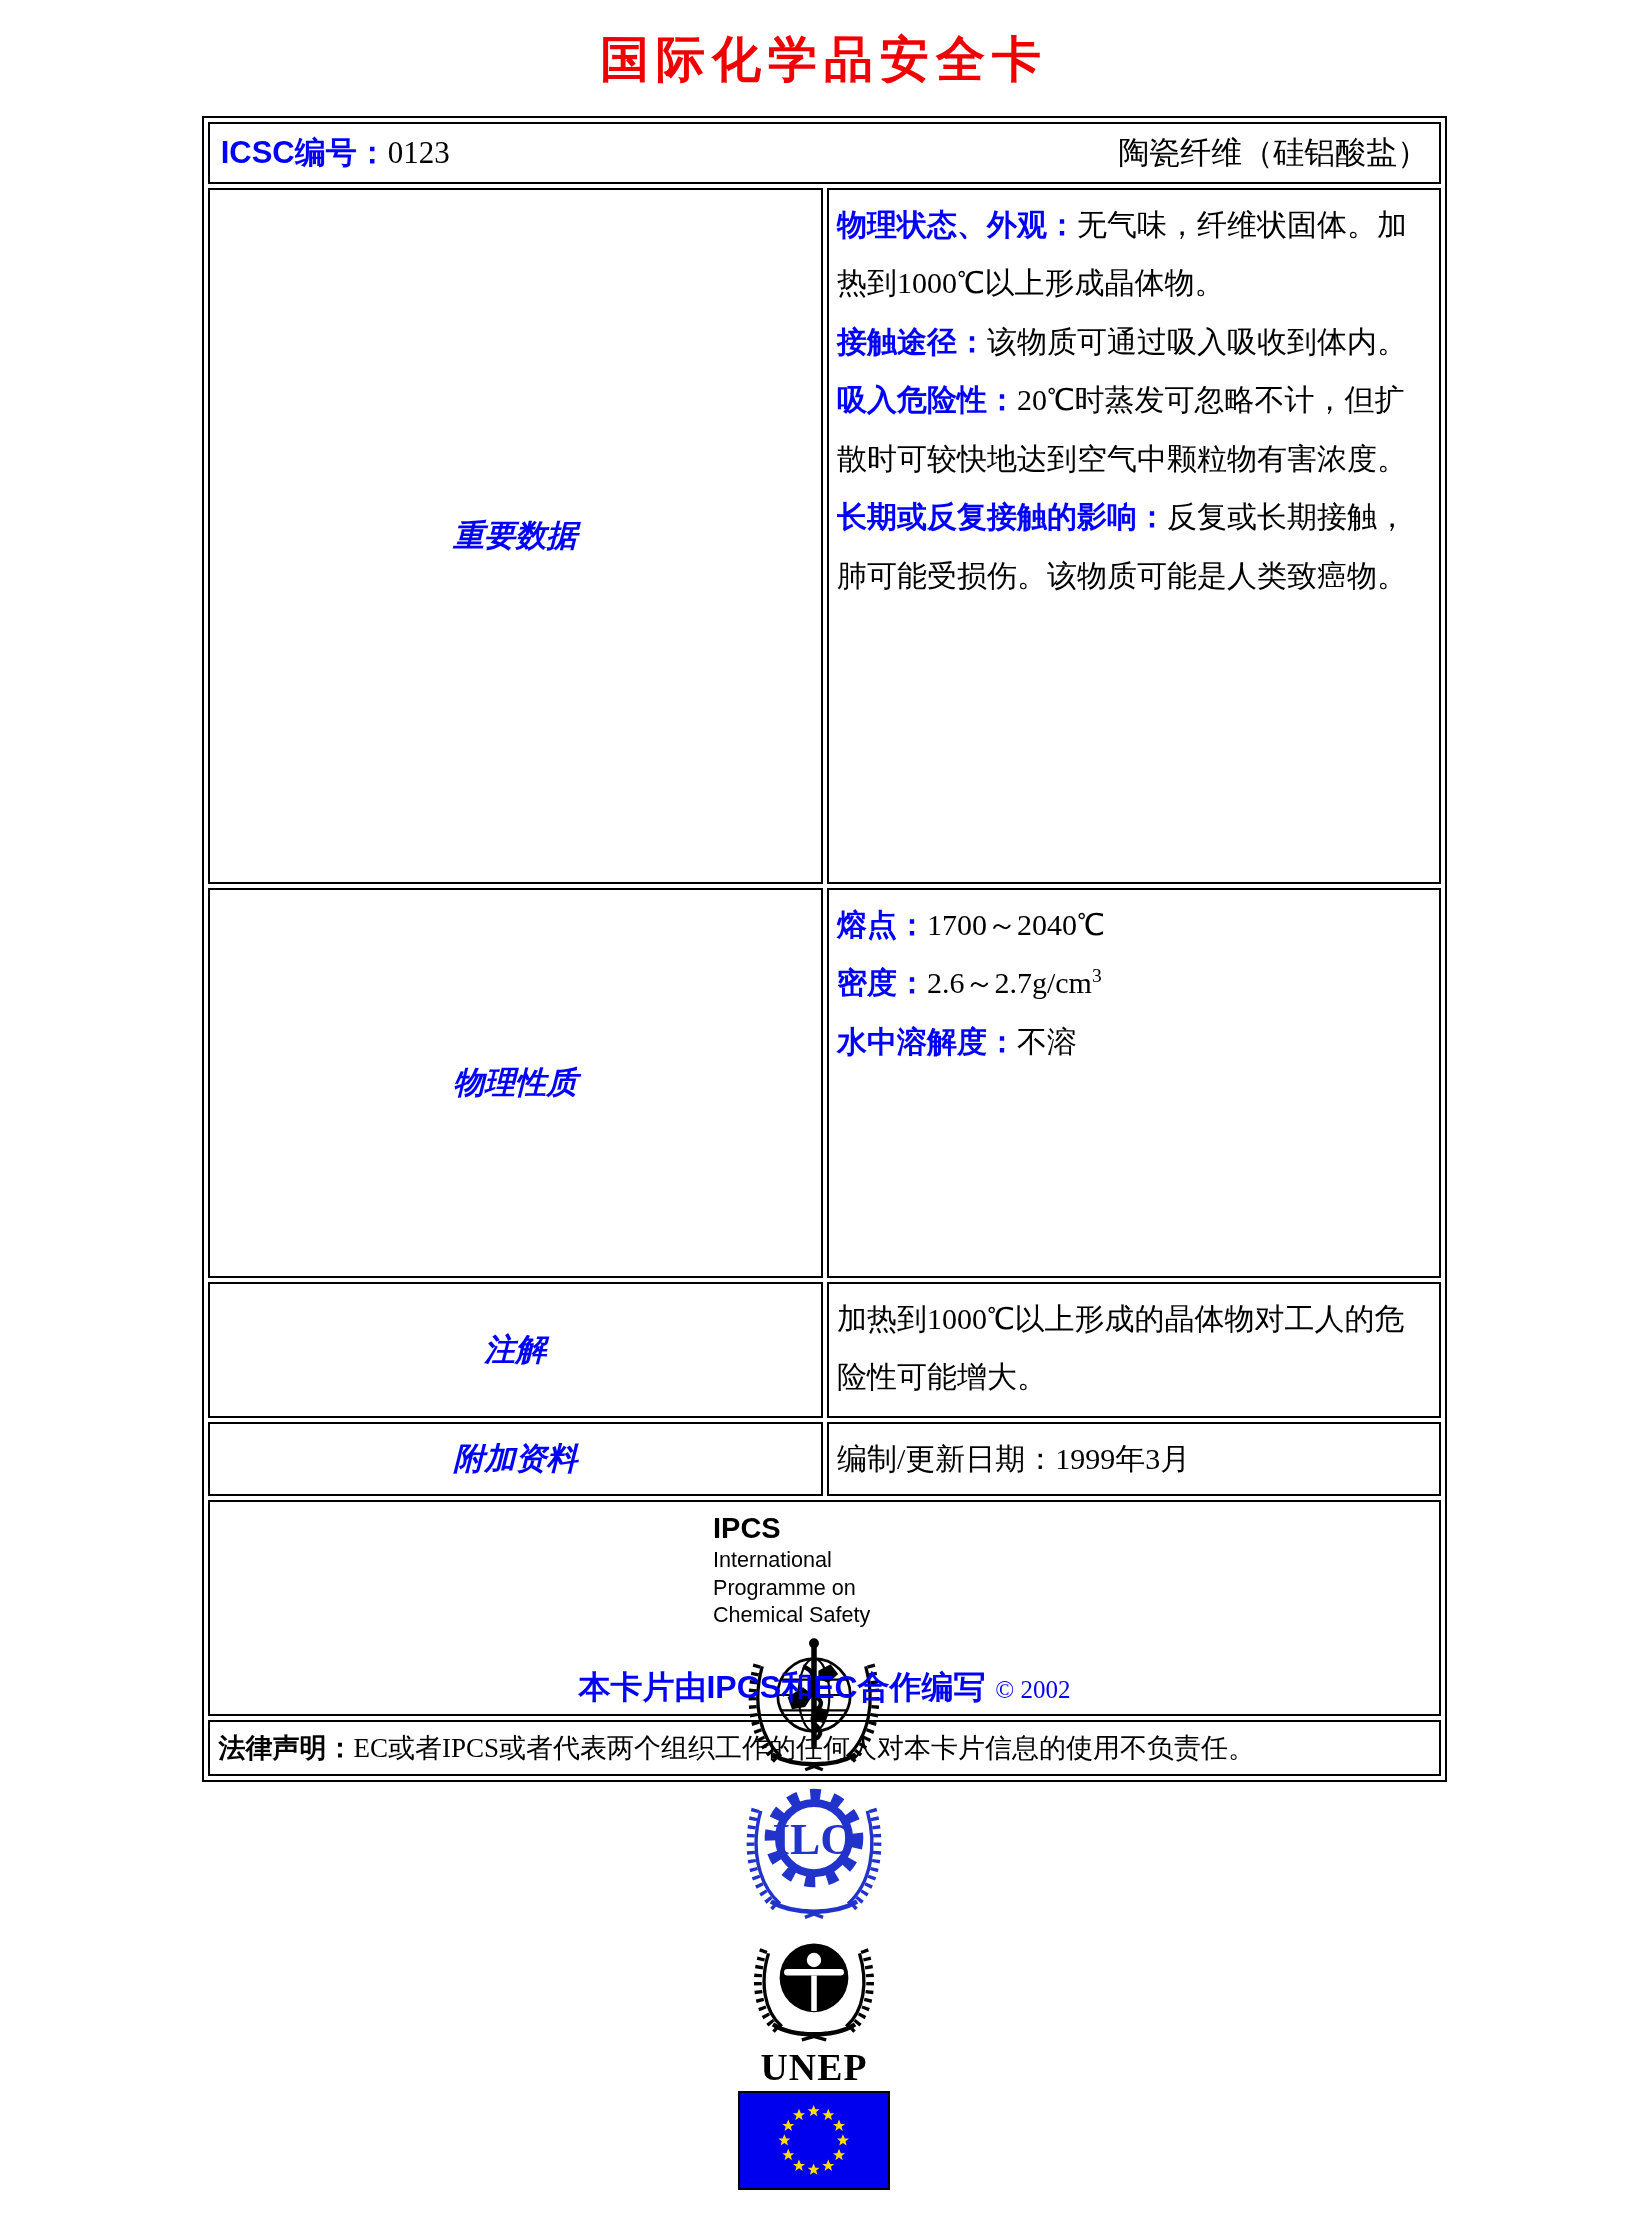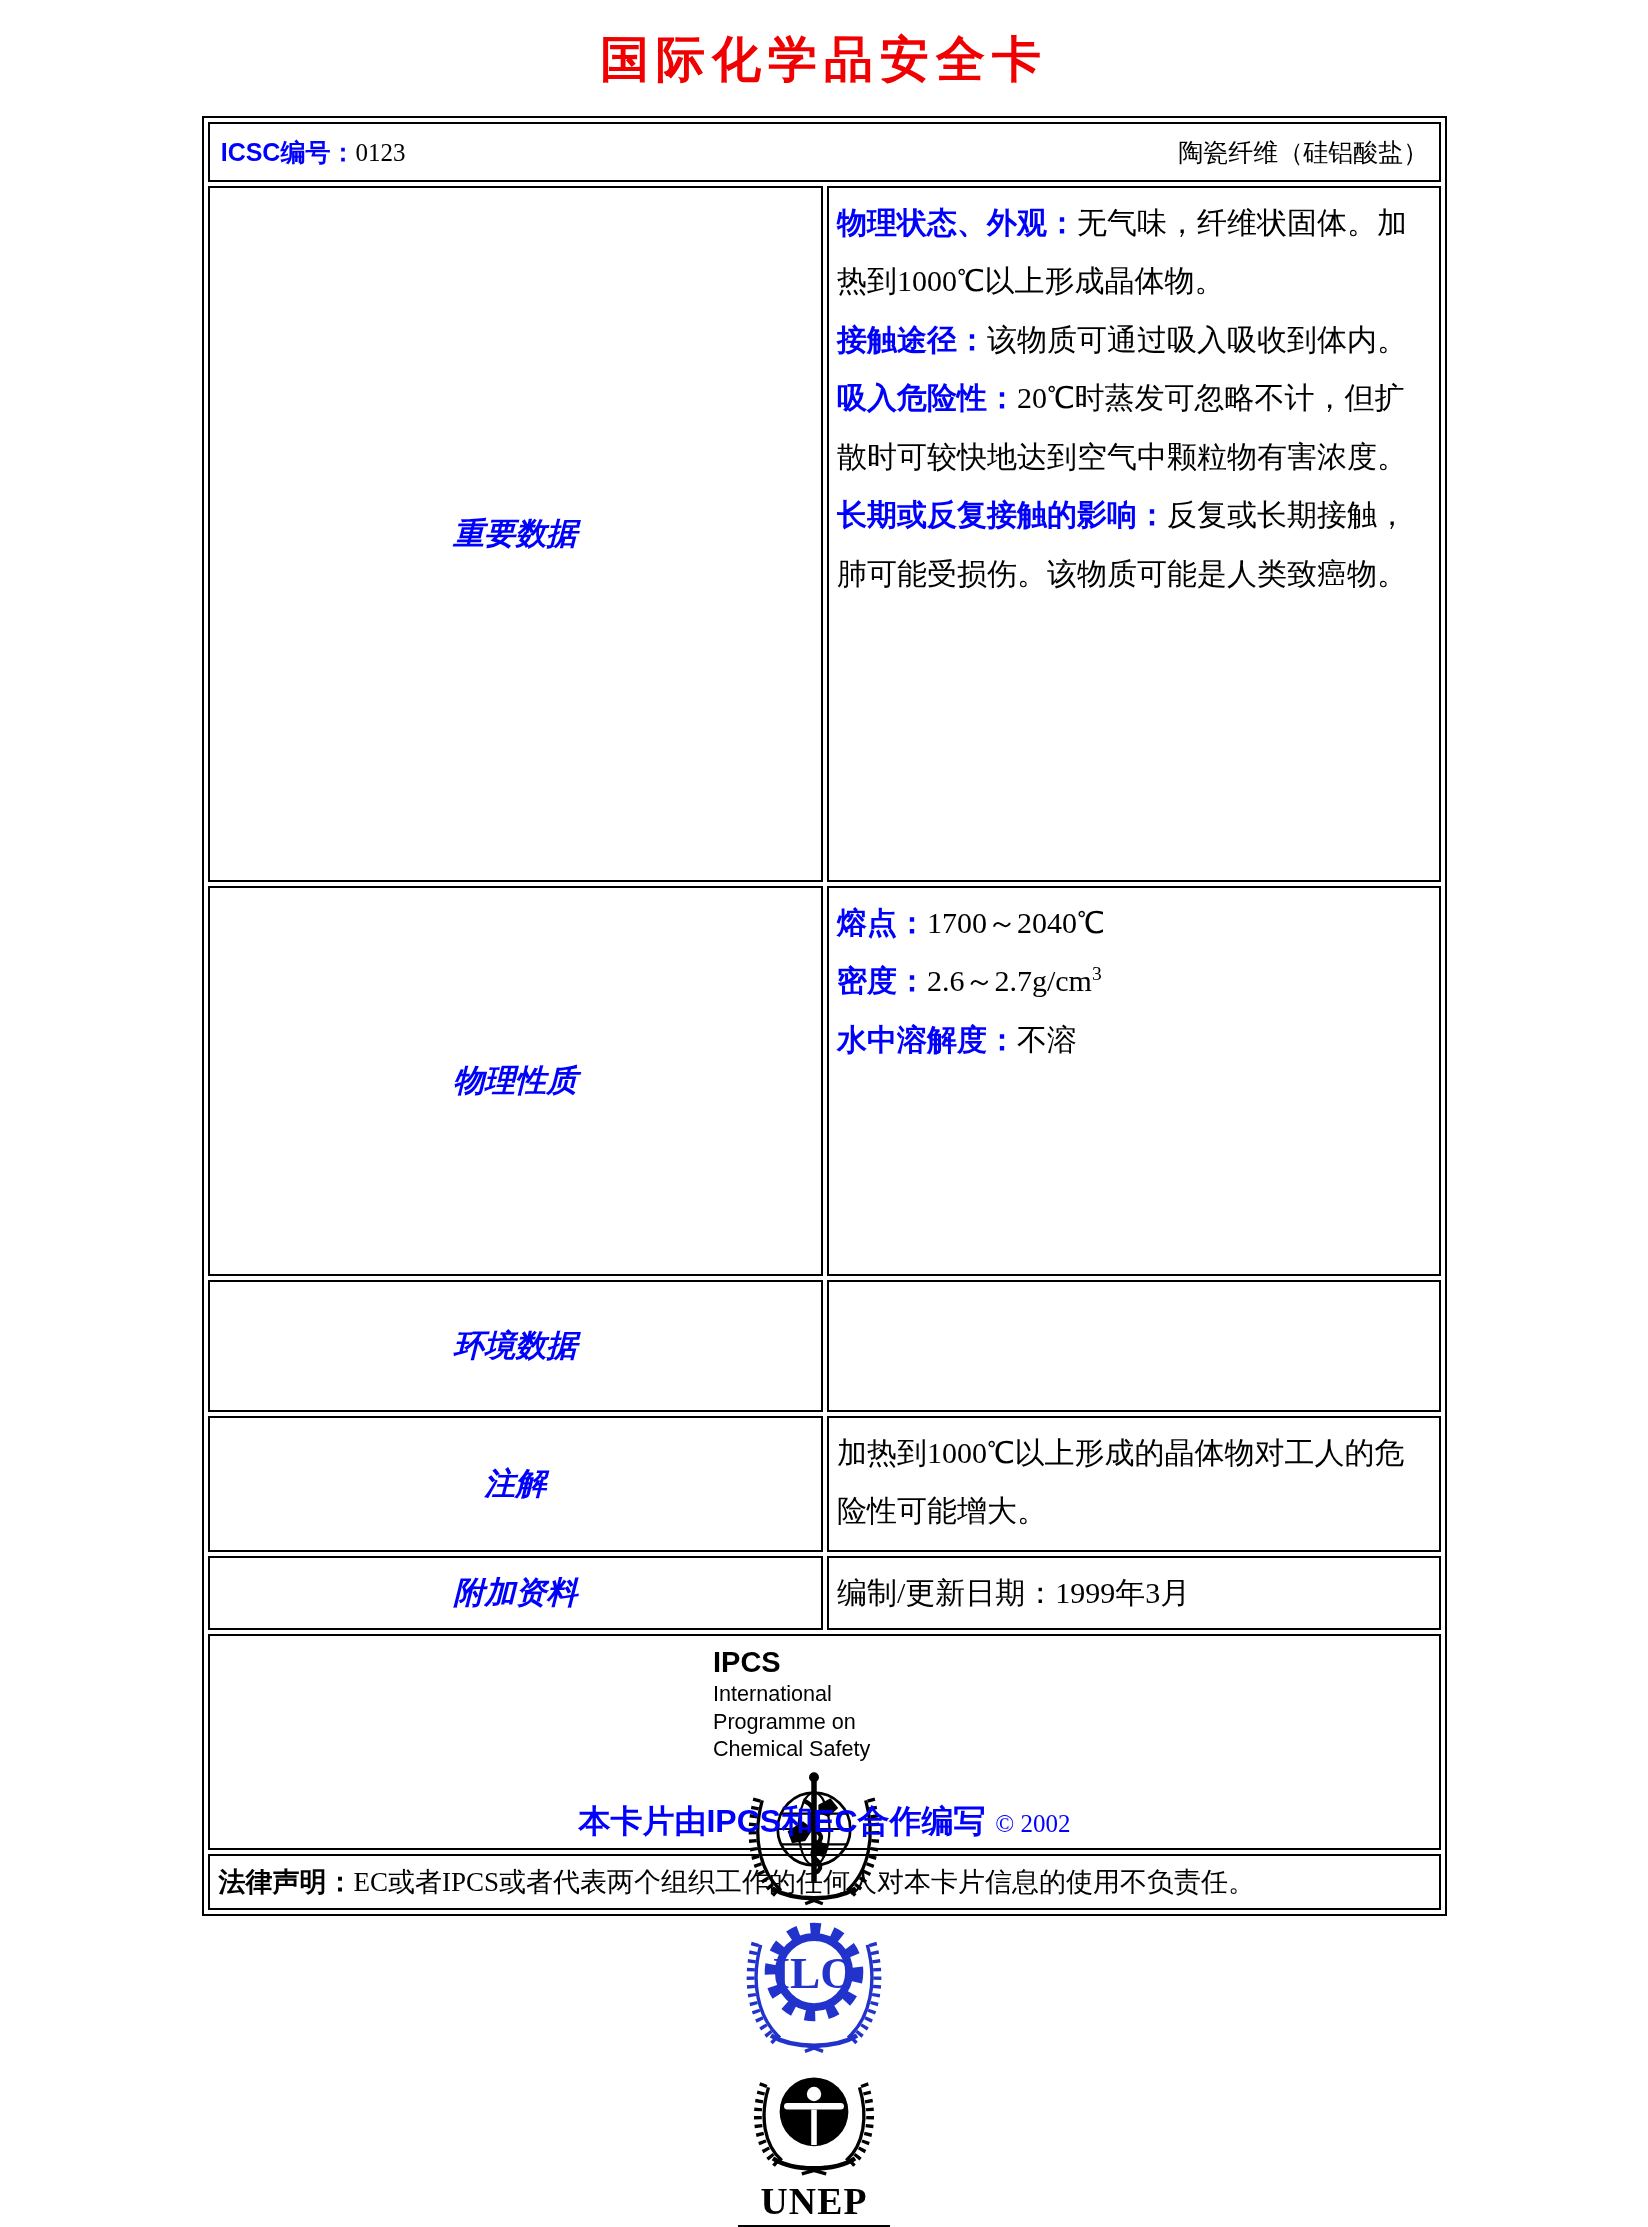--- a/index.html
+++ b/index.html
@@ -43,21 +43,21 @@
   tr.r-important > td { height: 696px; }
   tr.r-physical > td { height: 390px; }
   tr.r-environment > td { height: 132px; }
   tr.r-notes > td { height: 136px; }
   tr.r-additional > td { height: 40px; }
   tr.r-logos > td { height: 192px; }
   tr.r-legal > td { height: 56px; }
 
   .header-flex {
     display: flex; justify-content: space-between; align-items: center;
-    padding: 7px 9.7px; font-size: 25px; height: 100%;
+    padding: 7px 9.7px; font-size: 31px; height: 100%;
   }
   .blue-key {
     color: #0000fe;
     font-family: "Liberation Sans", sans-serif;
     font-weight: bold;
   }
   .entry { margin: 0; }
   .phys-line { display: block; }
   sup.unit-sup { font-size: 19.5px; vertical-align: super; line-height: 0; }
 
@@ -133,24 +133,20 @@
         </span>
         <span class="phys-line">
           <span class="blue-key">密度：</span><span>2.6～2.7g/cm</span><sup class="unit-sup">3</sup>
         </span>
         <span class="phys-line">
           <span class="blue-key">水中溶解度：</span><span>不溶</span>
         </span>
       </td>
     </tr>
 
-    <tr class="r-environment">
-      <td class="label-cell">环境数据</td>
-      <td class="content-cell"></td>
-    </tr>
 
     <tr class="r-notes">
       <td class="label-cell">注解</td>
       <td class="content-cell">加热到1000℃以上形成的晶体物对工人的危险性可能增大。</td>
     </tr>
 
     <tr class="r-additional">
       <td class="label-cell">附加资料</td>
       <td class="content-cell">编制/更新日期：1999年3月</td>
     </tr>

